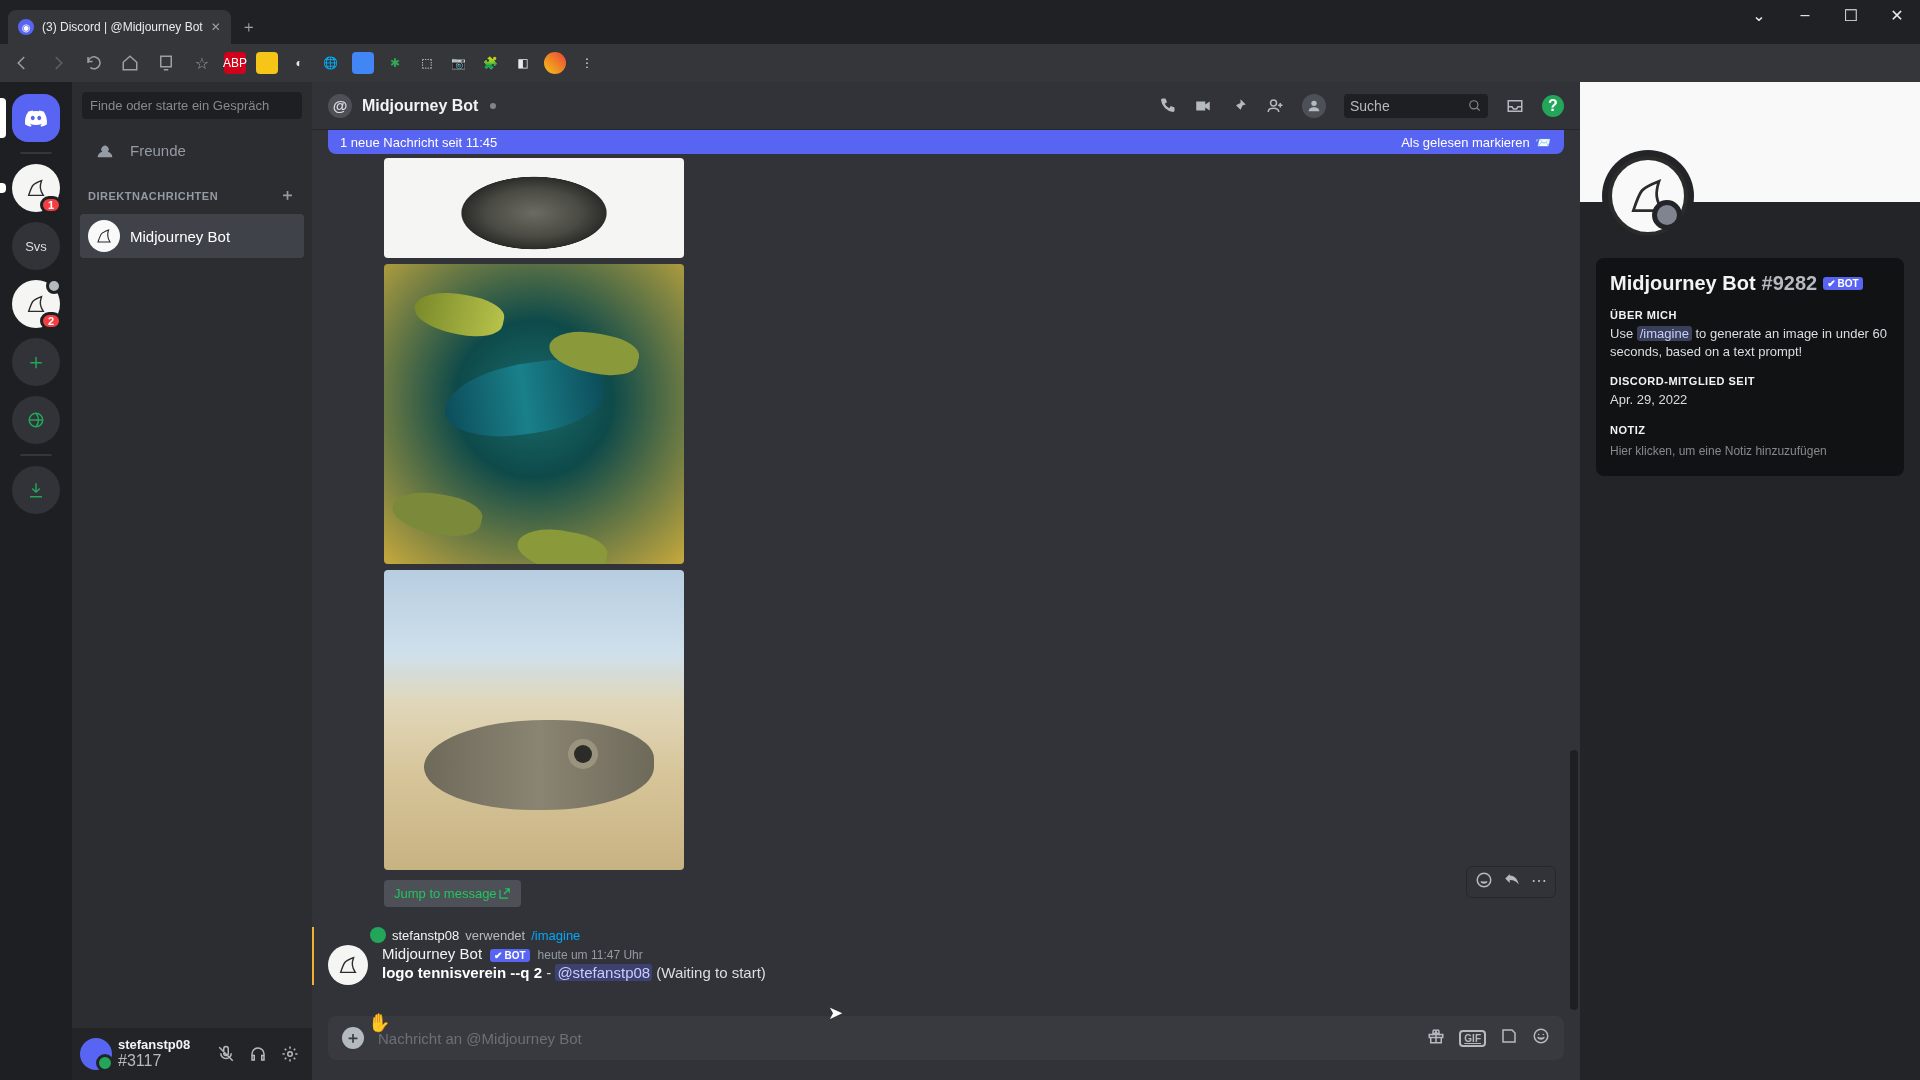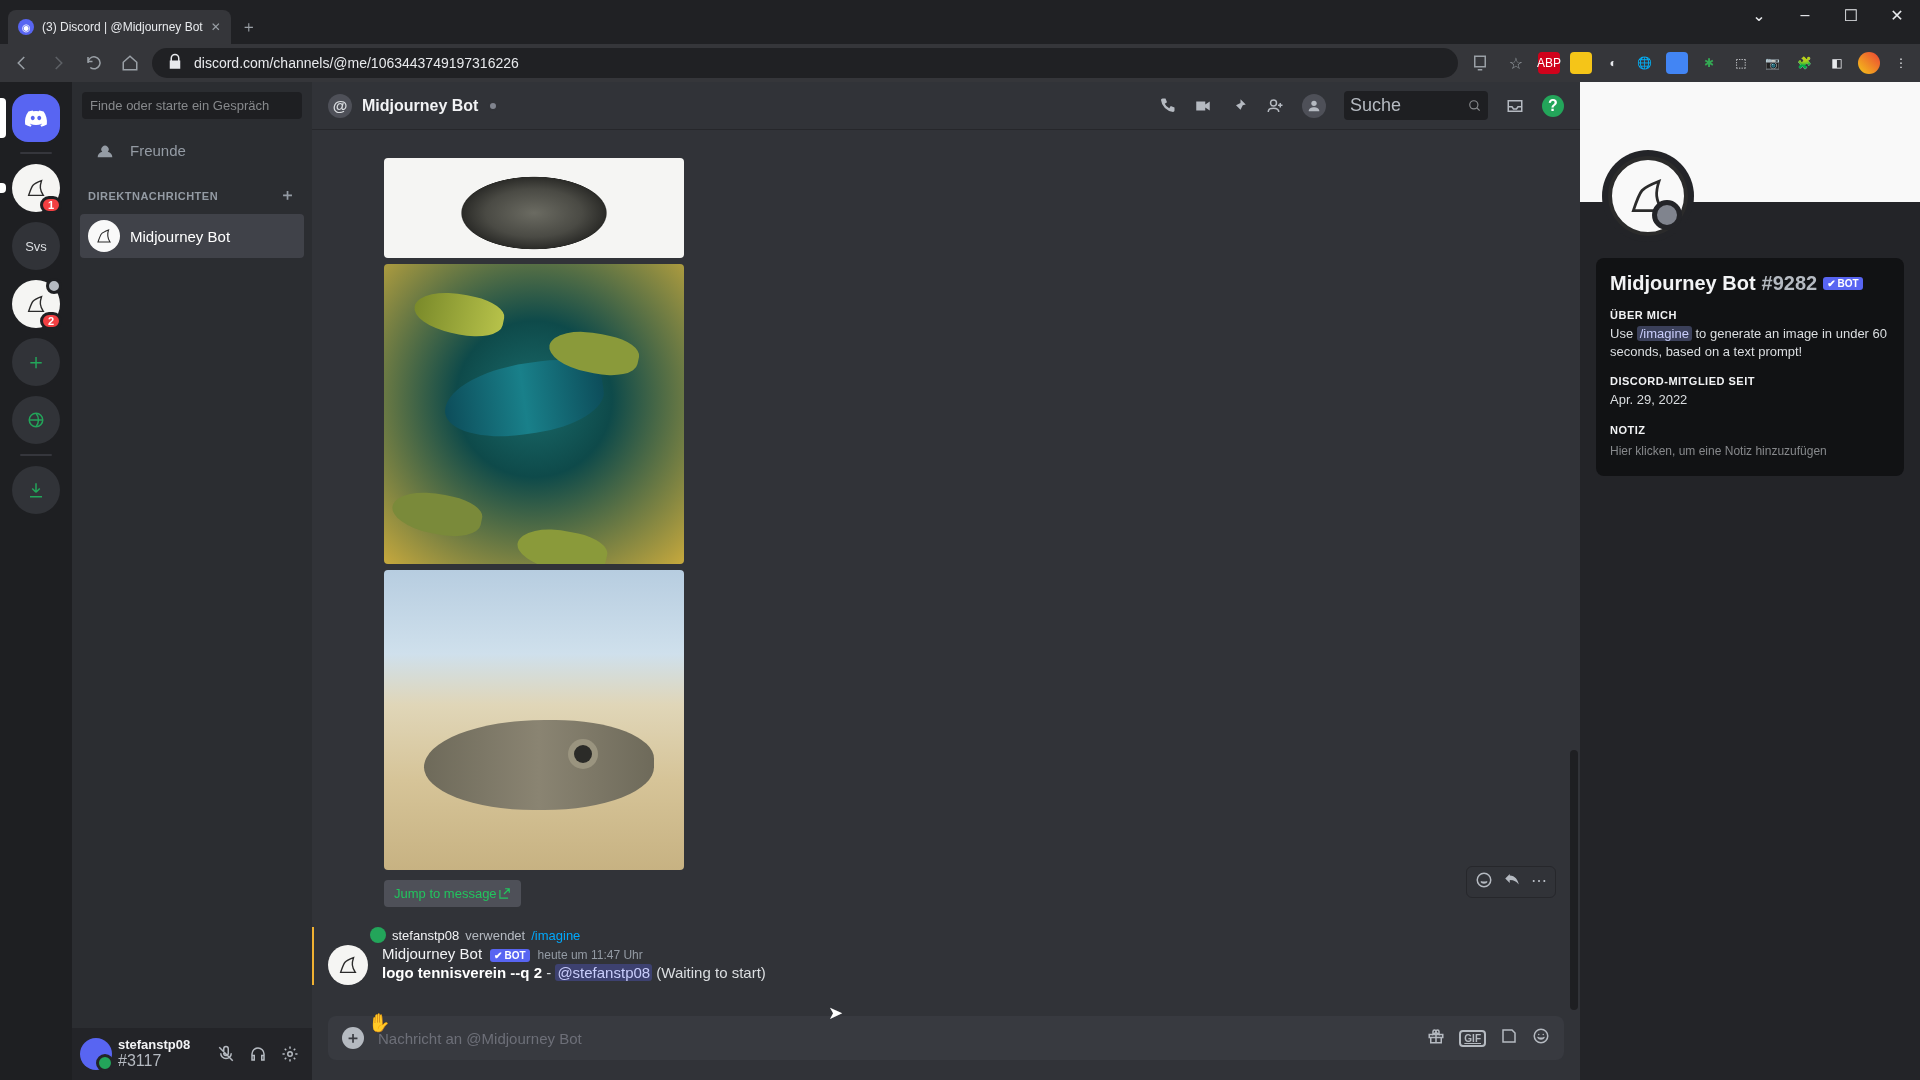--- a/index.html
+++ b/index.html
@@ -52,21 +52,21 @@
 .user-ctrl span { width:28px; height:28px; display:flex; align-items:center; justify-content:center; color:#b5bac1; }
 
 
 .main { flex:1; display:flex; flex-direction:column; background:#313338; position:relative; }
 .chat-header { height:48px; border-bottom:1px solid #26272b; display:flex; align-items:center; padding:0 16px; gap:10px; }
 .chat-header .at { width:24px; height:24px; border-radius:50%; background:#4e5058; color:#dbdee1; display:flex; align-items:center; justify-content:center; font-size:15px; font-weight:600; }
 .chat-title { font-weight:600; color:#f2f3f5; font-size:16px; }
 .status-dot { width:10px; height:10px; border-radius:50%; background:#80848e; border:2px solid #313338; }
 .header-actions { margin-left:auto; display:flex; align-items:center; gap:18px; }
 .header-actions span { color:#b5bac1; display:flex; }
-.header-search { background:#1e1f22; border-radius:4px; padding:4px 6px; display:flex; align-items:center; gap:30px; font-size:18px; color:#87898c; width:144px; justify-content:space-between; }
+.header-search { background:#1e1f22; border-radius:4px; padding:4px 6px; display:flex; align-items:center; gap:30px; font-size:14px; color:#87898c; width:144px; justify-content:space-between; }
 
 
 .new-msg-bar { position:absolute; top:48px; left:16px; right:16px; background:#5865f2; color:#fff; height:24px; border-radius:0 0 8px 8px; display:flex; align-items:center; justify-content:space-between; padding:0 12px; font-size:13px; font-weight:500; z-index:5; }
 
 
 .messages { flex:1; overflow:hidden; padding:28px 16px 0 16px; position:relative; }
 .img-stack { margin-left:56px; width:300px; display:flex; flex-direction:column; gap:6px; }
 .gen-img { width:300px; border-radius:4px; background:#111; }
 .img1 { height:100px; background: radial-gradient(ellipse 120px 60px at 50% 55%, #6b6b62 0%, #4a4a44 40%, #2b2b28 60%, #f5f5f3 61%, #f5f5f3 100%); }
 .img2 { height:300px; background: radial-gradient(circle at 50% 45%, #1a6b6b 0%, #0e4a4a 35%, #c7a93d 100%); position:relative; overflow:hidden; }
@@ -162,26 +162,20 @@
   <div class="nav-btn">
       <svg viewBox="0 0 24 24">
         <path d="M4 12a8 8 0 1 1 3 6M4 4v6h6" fill="none" stroke="currentColor" stroke-width="2"></path>
       </svg>
     </div>
   <div class="nav-btn">
       <svg viewBox="0 0 24 24">
         <path d="M3 11l9-8 9 8v10H3z" fill="none" stroke="currentColor" stroke-width="2"></path>
       </svg>
     </div>
-  <div class="url">
-    <span><svg viewBox="0 0 24 24">
-          <path d="M6 10V7a6 6 0 0 1 12 0v3h1v11H5V10zM8 10h8V7a4 4 0 0 0-8 0z"></path>
-        </svg></span>
-    <span>discord.com/channels/@me/1063443749197316226</span>
-  </div>
   <div class="nav-btn">
       <svg viewBox="0 0 24 24">
         <path d="M5 3h14v14H5zM9 21h6" fill="none" stroke="currentColor" stroke-width="2"></path>
       </svg>
     </div>
   <div class="nav-btn">☆</div>
   <div class="ext-icons">
     <span class="ext" style="background:#d0021b;color:#fff">ABP</span>
     <span class="ext" style="background:#f5c518"></span>
     <span class="ext" style="color:#e8eaed">◐</span>
@@ -328,20 +322,27 @@
         </div>
         <span>
             <svg viewBox="0 0 24 24">
               <path d="M3 5h18v14H3zM3 13h5l2 3h4l2-3h5" fill="none" stroke="currentColor" stroke-width="2"></path>
             </svg>
           </span>
         <span style="background:#23a55a;border-radius:50%;width:22px;height:22px;color:#fff;align-items:center;justify-content:center;font-weight:700">?</span>
       </div>
     </div>
 
+    <div class="new-msg-bar">
+      <span>1 neue Nachricht seit 11:45</span>
+      <span style="display:flex;align-items:center;gap:6px">
+          <span>Als gelesen markieren</span>
+          <span>📨</span>
+        </span>
+    </div>
 
     <div class="messages">
       <div class="img-stack">
         <div class="gen-img img1"></div>
         <div class="gen-img img2"></div>
         <div class="gen-img img3"></div>
       </div>
       <div class="jump-btn">
         <span>Jump to message</span>
         <svg viewBox="0 0 24 24" style="width:14px;height:14px">

